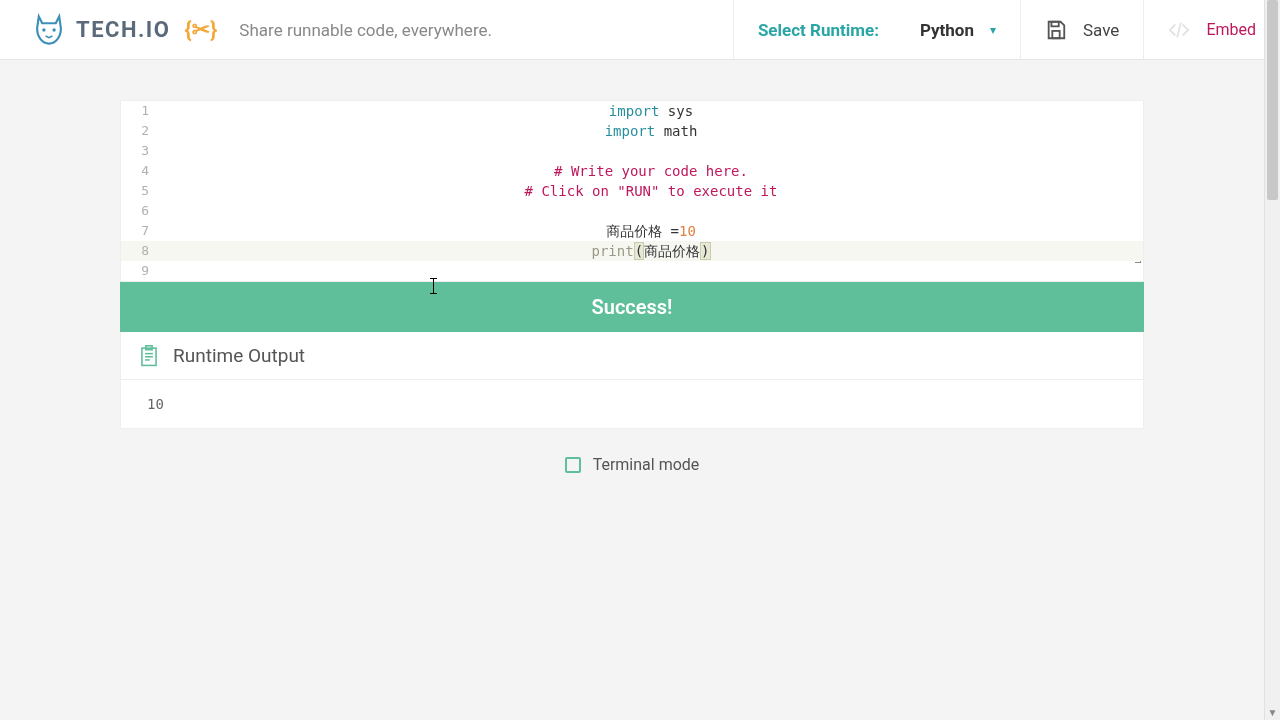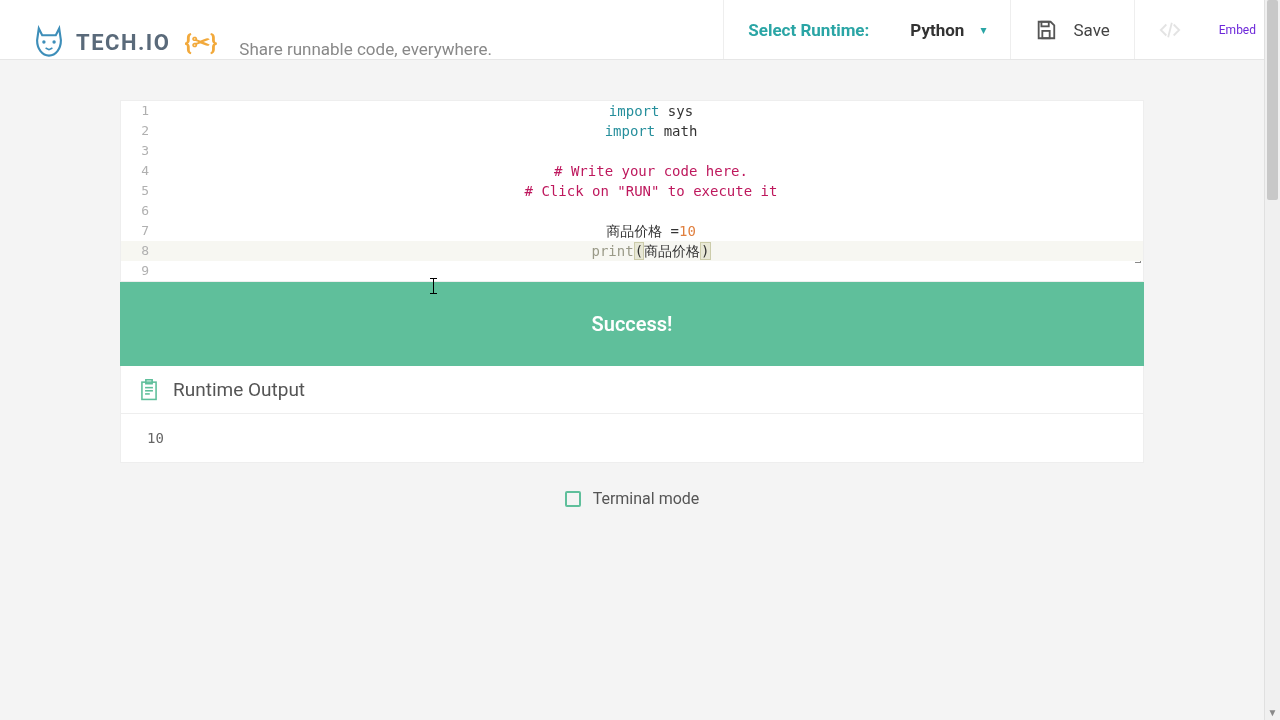--- a/index.html
+++ b/index.html
@@ -39,21 +39,21 @@
   color: #888;
   font-size: 10px;
 }
 .scrollbar-arrow.up { top: 0; }
 .scrollbar-arrow.down { bottom: 0; }
 .header {
   height: 60px;
   background: #fff;
   border-bottom: 1px solid #e6e6e6;
   display: flex;
-  align-items: flex-end;
+  align-items: center;
   padding: 0 0 0 32px;
 }
 .logo-group {
   display: flex;
   align-items: center;
   gap: 10px;
 }
 .logo-cat {
   width: 34px;
   height: 34px;
@@ -106,23 +106,22 @@
 }
 .save-icon, .embed-icon {
   width: 22px;
   height: 22px;
 }
 .save-label {
   color: #444;
   font-size: 17px;
 }
 .embed-label {
-  color: #6d28d9;
-  font-size: 12px;
-  margin-left: 22px;
+  color: #be185d;
+  font-size: 16px;
 }
 .embed-section .embed-icon { opacity: 0.4; }
 
 .main {
   padding: 40px 120px 0 120px;
   width: calc(100% - 16px);
 }
 .editor {
   background: #fff;
   border: 1px solid #eee;
@@ -188,21 +187,21 @@
 }
 .text-cursor::before { top: 0; }
 .text-cursor::after { bottom: 0; }
 
 .success-banner {
   background: #5fbf9b;
   color: #fff;
   font-size: 20px;
   font-weight: 600;
   text-align: center;
-  padding: 30px 0;
+  padding: 13px 0;
 }
 .output-header {
   background: #fff;
   border: 1px solid #eee;
   border-top: none;
   display: flex;
   align-items: center;
   gap: 14px;
   padding: 12px 18px;
 }

